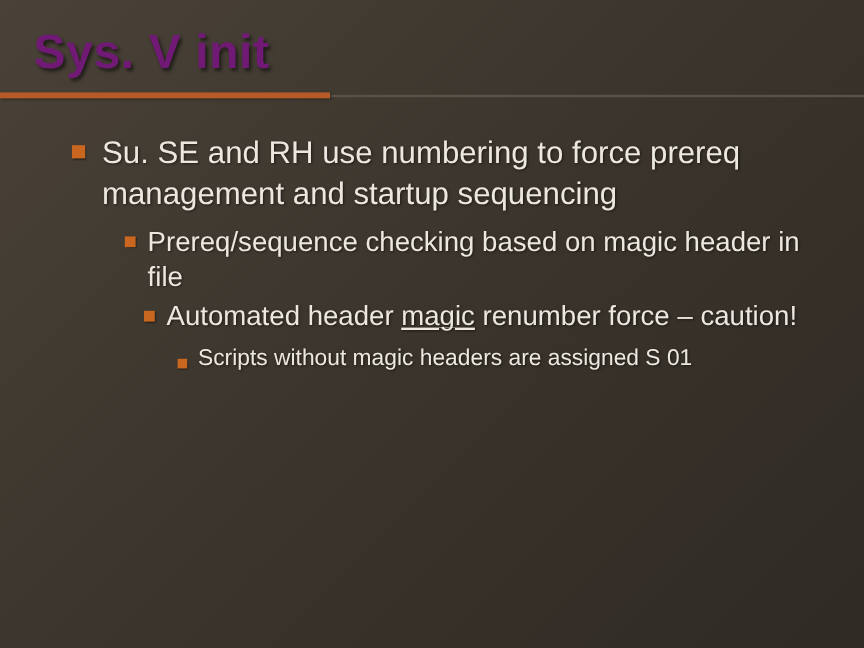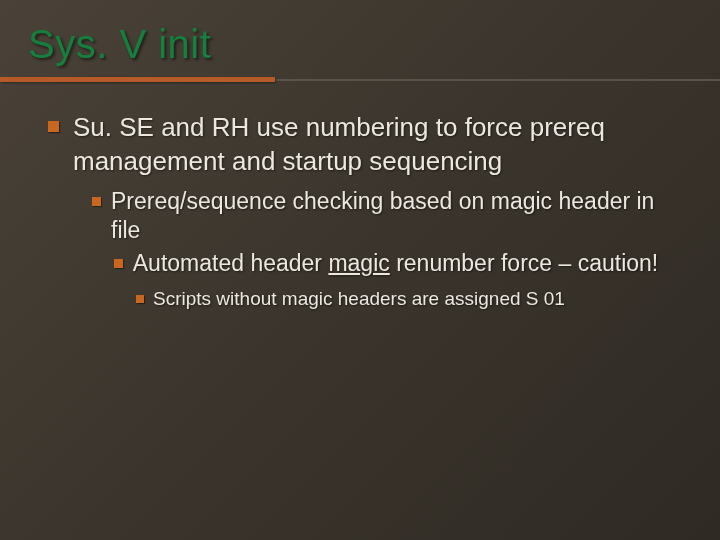--- a/index.html
+++ b/index.html
@@ -8,22 +8,22 @@
     background: linear-gradient(135deg, #4a4238 0%, #3a342c 50%, #2f2a24 100%);
     font-family: Arial, Helvetica, sans-serif;
     color: #e8e4dc;
     position: relative;
   }
   .title-region {
     padding: 22px 0 0 28px;
   }
   .title {
     font-size: 40px;
-    font-weight: normal;
-    color: #15803d;
+    font-weight: bold;
+    color: #701a75;
     text-shadow: 2px 2px 3px rgba(0,0,0,0.55);
     letter-spacing: 0.5px;
   }
   .rule-wrap {
     position: relative;
     margin-top: 10px;
     height: 6px;
     width: 100%;
   }
   .rule-full {
@@ -34,21 +34,21 @@
   }
   .rule-accent {
     position: absolute;
     left: 0; top: 0;
     width: 275px;
     height: 5px;
     background: #b65a2a;
     box-shadow: 1px 1px 2px rgba(0,0,0,0.4);
   }
   .content {
-    padding: 28px 40px 0 48px;
+    padding: 28px 40px 0 60px;
   }
   .lvl1 {
     display: flex;
     align-items: flex-start;
     margin-bottom: 8px;
   }
   .lvl1 .bullet {
     width: 11px;
     height: 11px;
     background: #c9661f;
@@ -87,21 +87,21 @@
     line-height: 1.28;
     color: #ece8e0;
     text-shadow: 1px 1px 2px rgba(0,0,0,0.5);
   }
   .lvl3-group {
     margin-left: 44px;
     margin-top: 8px;
   }
   .lvl3 {
     display: flex;
-    align-items: flex-start;
+    align-items: center;
     margin-bottom: 3px;
   }
   .lvl3 .bullet {
     width: 8px;
     height: 8px;
     background: #c9661f;
     flex: 0 0 8px;
     margin-top: 8px;
     margin-right: 9px;
     box-shadow: 1px 1px 1px rgba(0,0,0,0.4);

